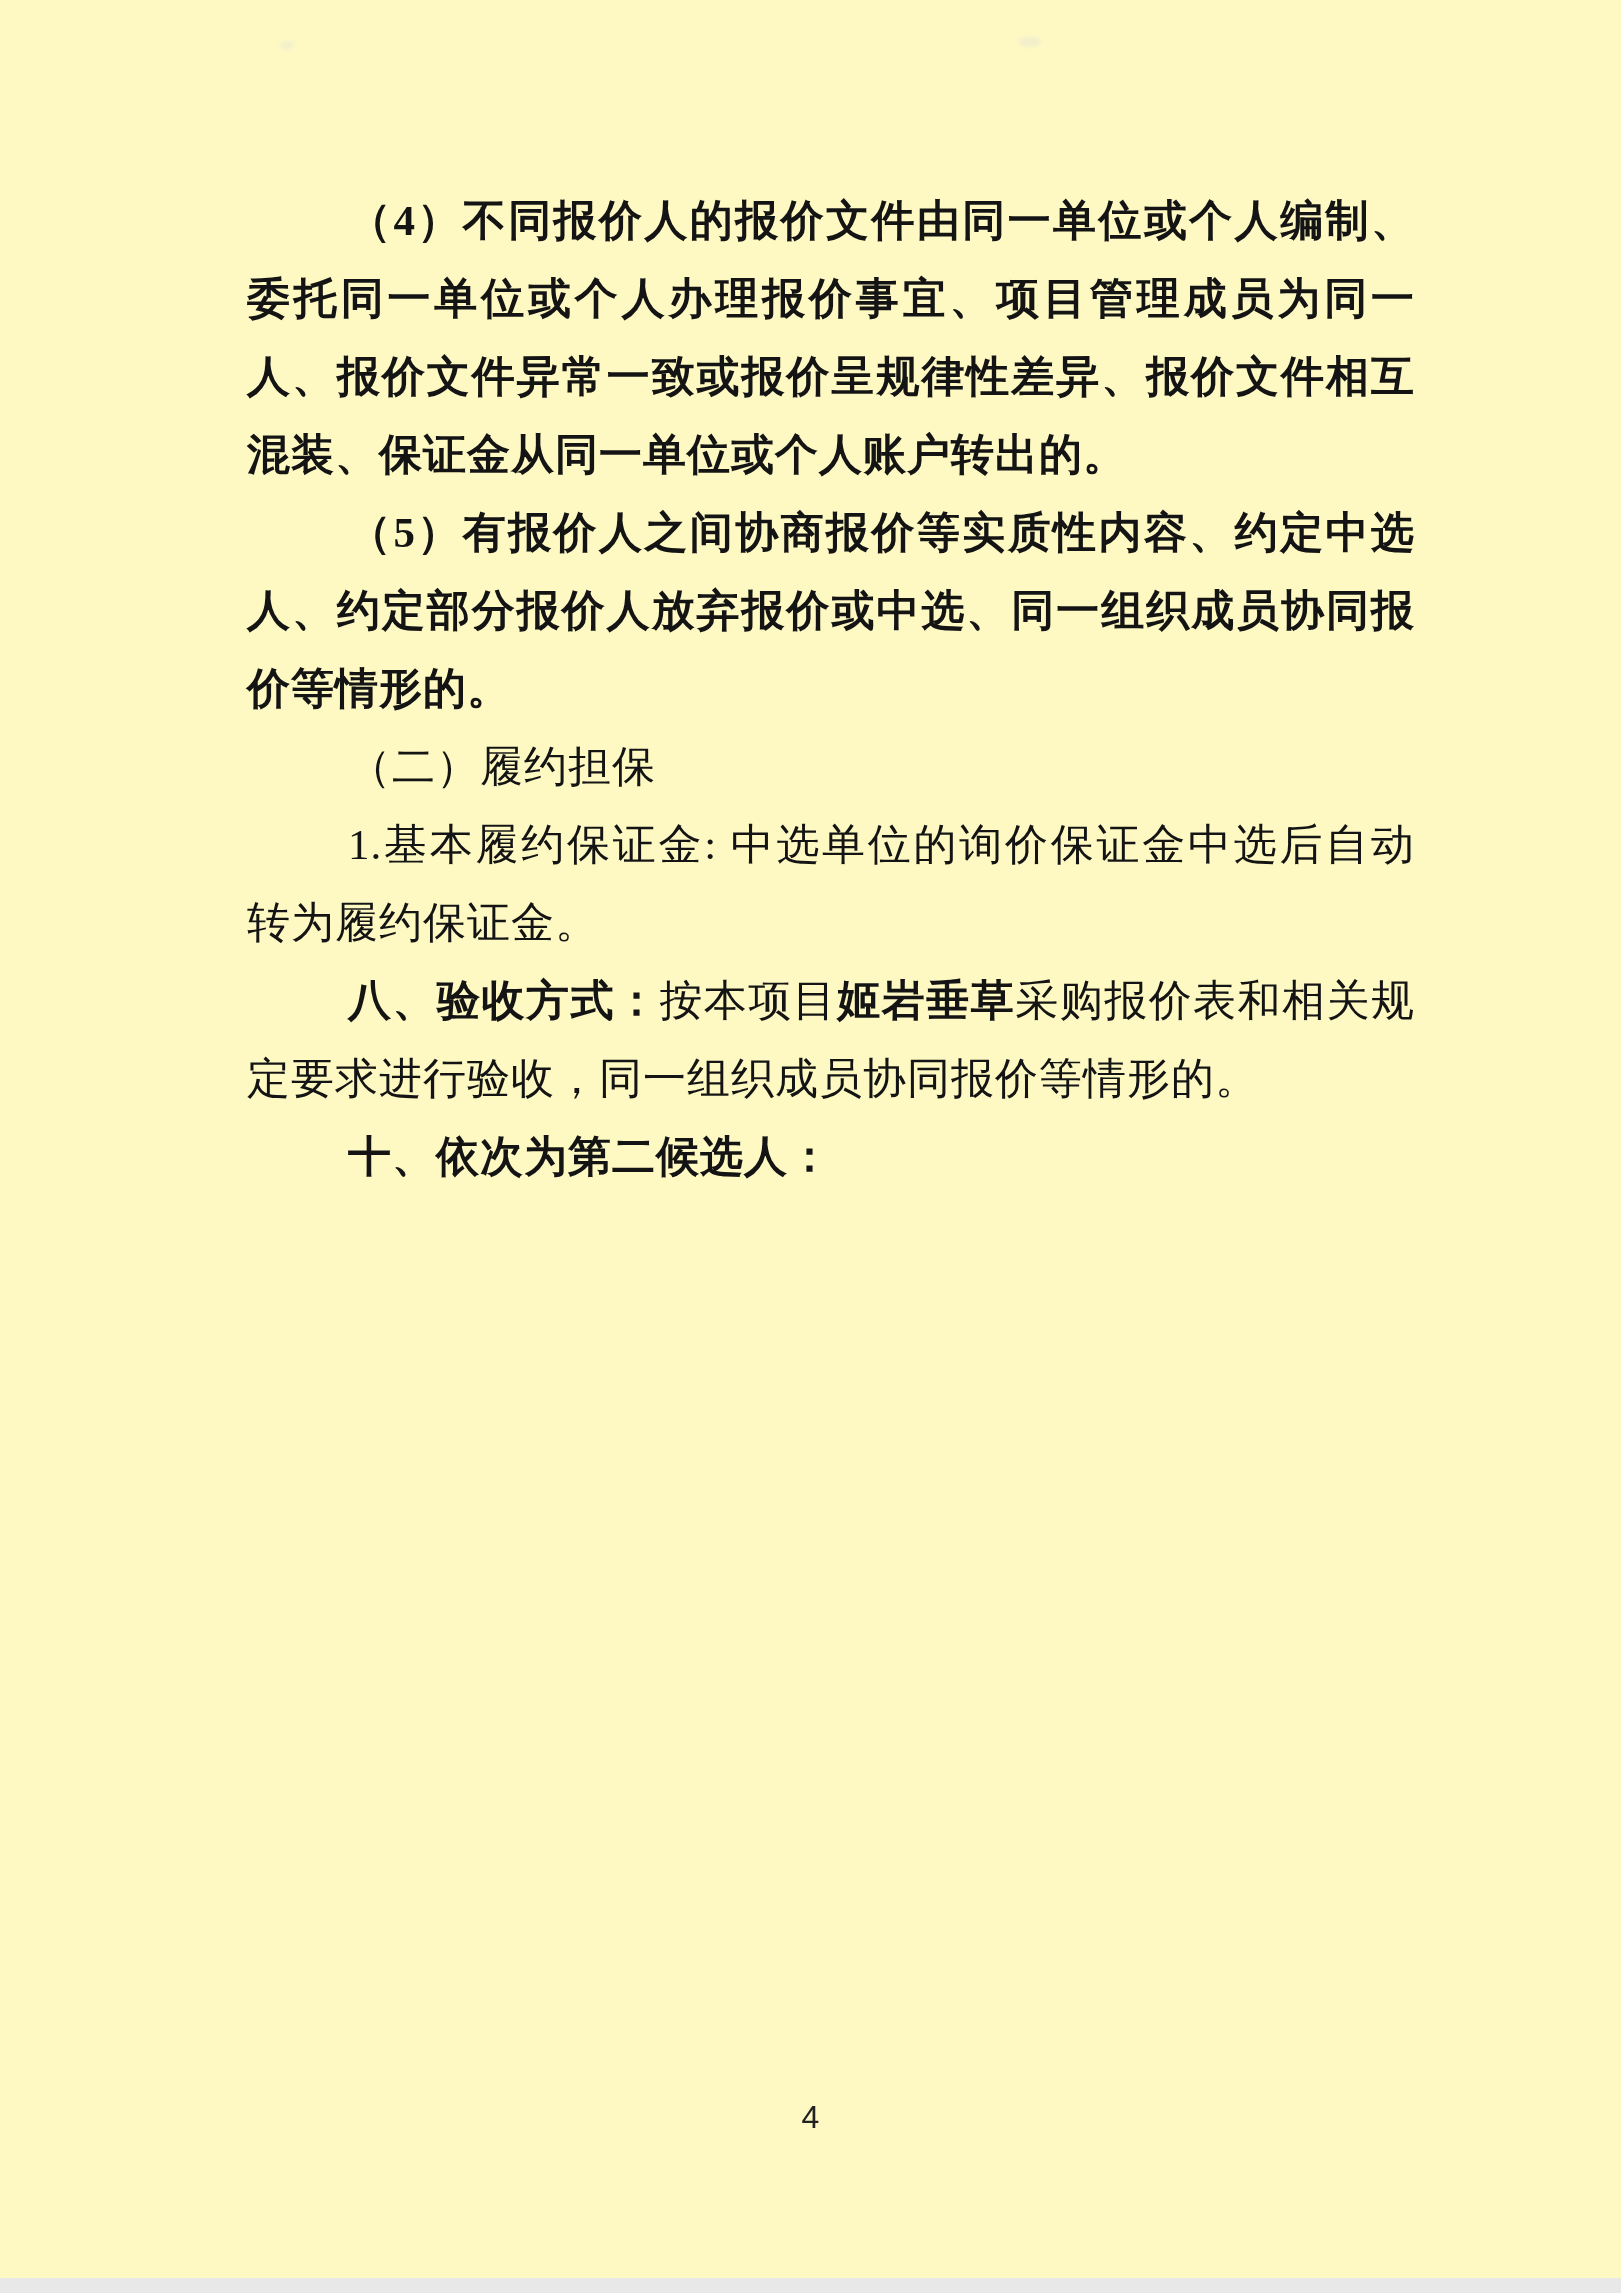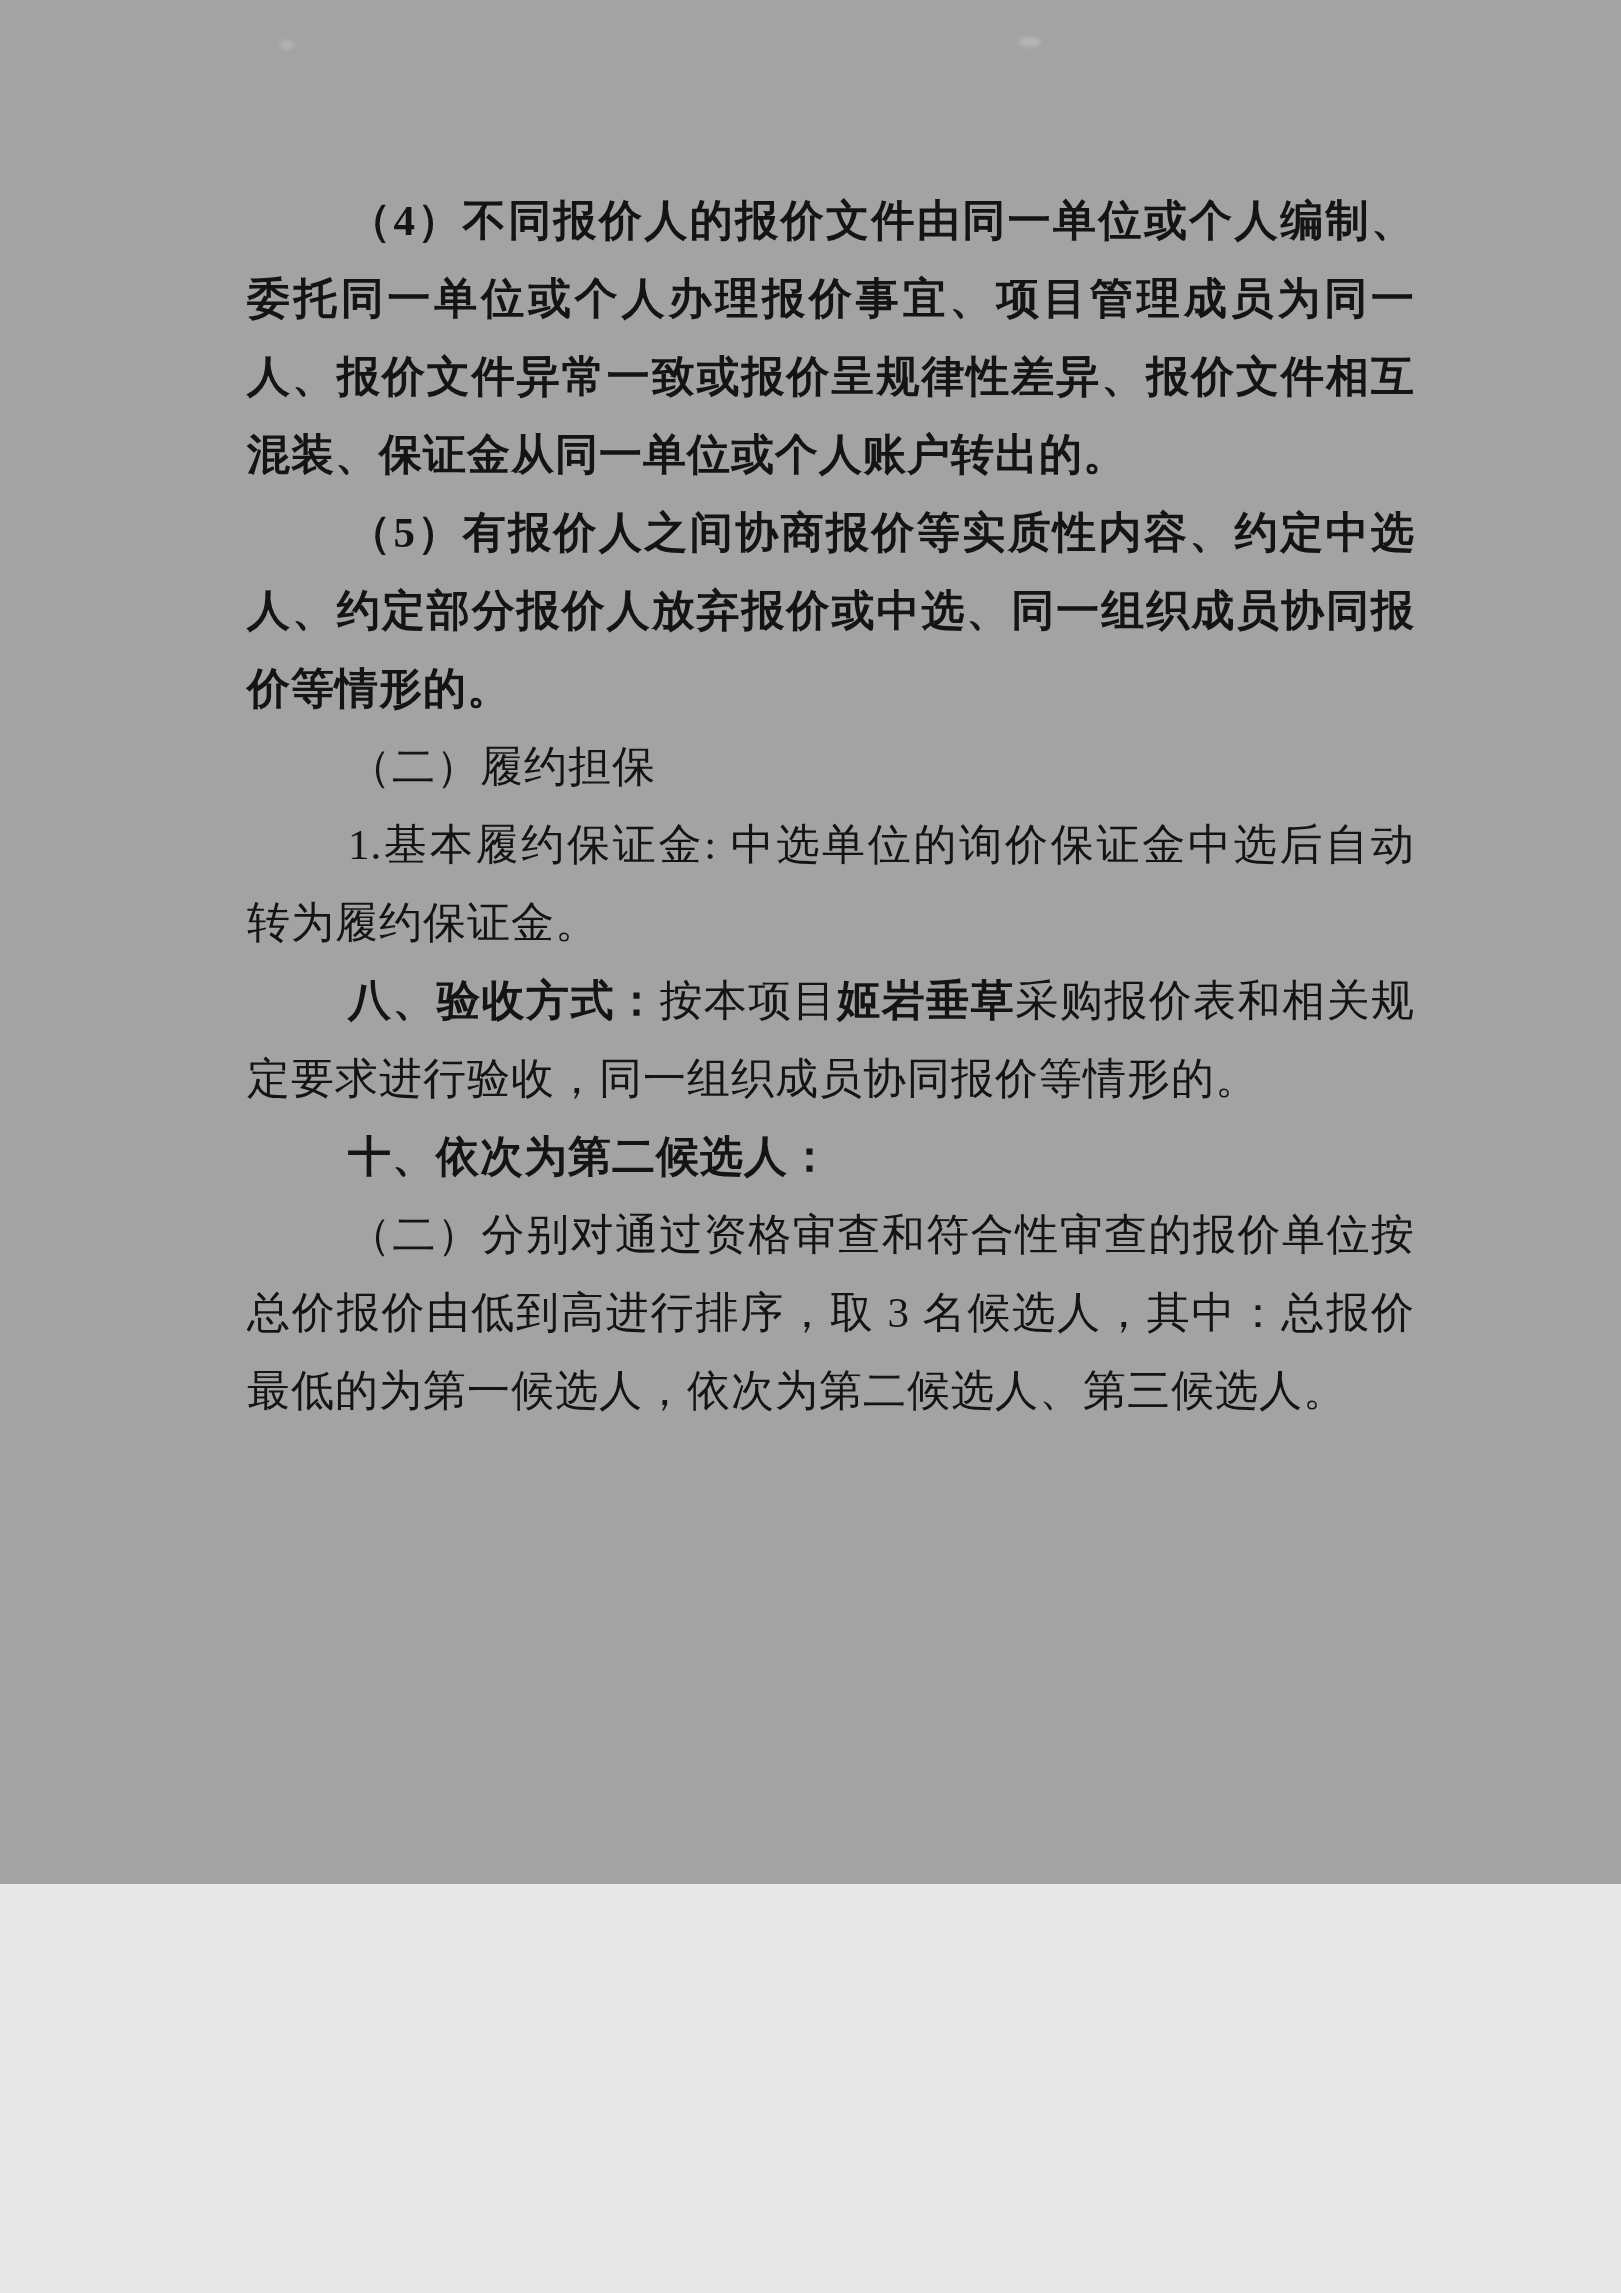--- a/index.html
+++ b/index.html
@@ -3,22 +3,22 @@
 <meta charset="utf-8">
 <style>
   html, body {
     margin: 0;
     padding: 0;
     background: #e8e8e8;
   }
   .page {
     position: relative;
     width: 1621px;
-    height: 1884px;
-    background: #a3a3a3;
+    height: 2278px;
+    background: #fef9c3;
     overflow: hidden;
     font-family: "Liberation Serif", "DejaVu Serif", serif;
   }
   
   .scan-noise {
     position: absolute;
     border-radius: 50%;
     background: #d9d9d9;
     opacity: .35;
     filter: blur(2px);
@@ -75,19 +75,18 @@
 
     <p class="para"><span>1.基本履约保证金: 中选单位的询价保证金中选后自动转为履约保证金。</span></p>
 
 
     <p class="para"><span class="run-bold">八、验收方式：</span><span>按本项目</span><span class="run-bold">姬岩垂草</span><span>采购报价表和相关规定要求进行验收，同一组织成员协同报价等情形的。</span></p>
 
 
     <p class="para"><span class="run-bold">十、依次为第二候选人：</span></p>
 
 
-    <p class="para"><span>（二）分别对通过资格审查和符合性审查的报价单位按总价报价由低到高进行排序，取 3 名候选人，其中：总报价最低的为第一候选人，依次为第二候选人、第三候选人。</span></p>
 
   </div>
 
   <div class="page-number">4</div>
 </div>
 
 
 </body></html>

